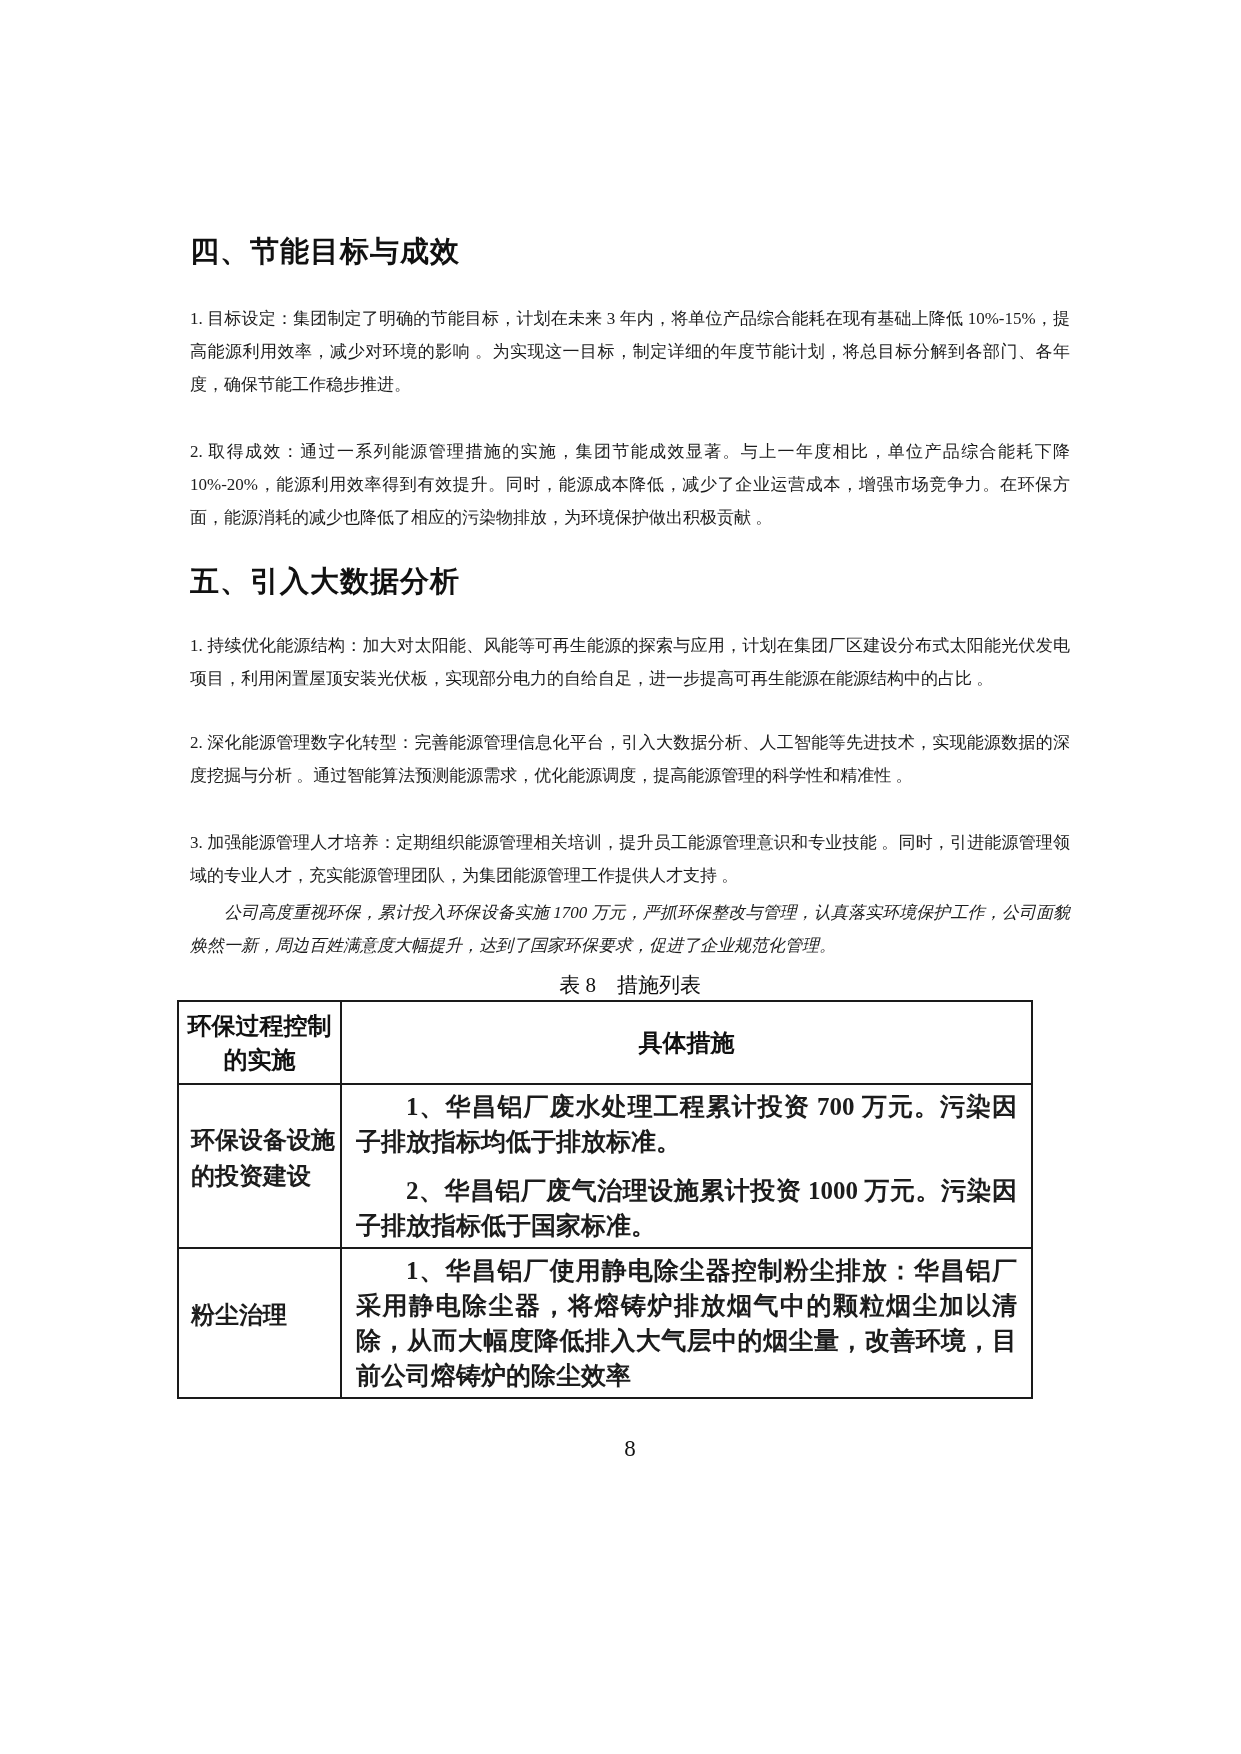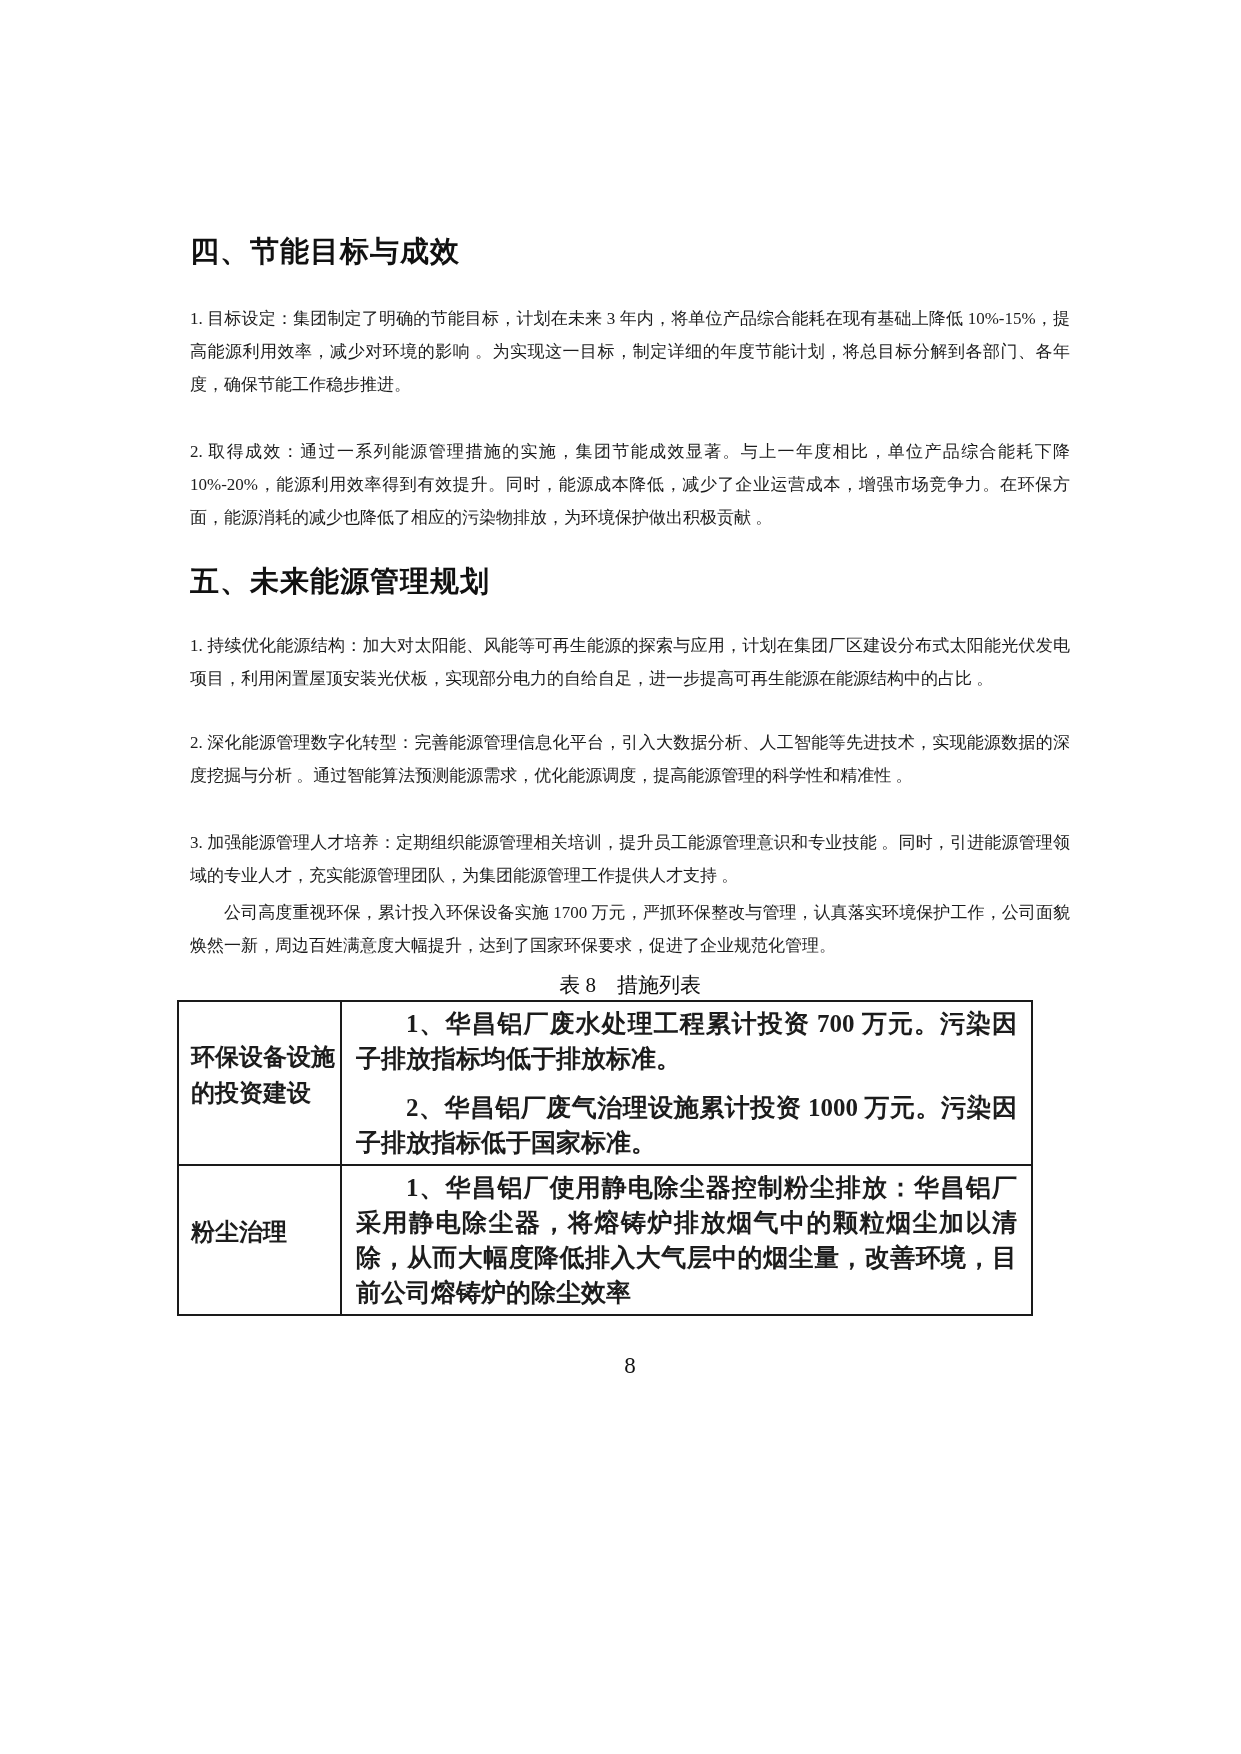--- a/index.html
+++ b/index.html
@@ -32,21 +32,21 @@
     font-size: 17px;
     line-height: 33px;
     text-align: justify;
     margin: 0;
   }
   .p-1   { margin-top: 32px; }
   .p-2   { margin-top: 34px; }
   .p-5-1 { margin-top: 29px; }
   .p-5-2 { margin-top: 31px; }
   .p-5-3 { margin-top: 34px; }
-  .p-6   { margin-top: 4px; text-indent: 2em; }
+  .p-6   { margin-top: 4px; text-indent: 2em; font-style: italic; }
   .table-caption {
     margin-top: 10px;
     text-align: center;
     font-size: 21px;
     line-height: 26px;
     color: #111111;
   }
   table.measures {
     margin-top: 2px;
     margin-left: -13px;
@@ -101,35 +101,39 @@
 </head>
 <body>
 
 <div class="page">
   <div class="content">
 
     <div class="heading h-four">四、节能目标与成效</div>
     <p class="para p-1">1. 目标设定：集团制定了明确的节能目标，计划在未来 3 年内，将单位产品综合能耗在现有基础上降低 10%-15%，提高能源利用效率，减少对环境的影响 。为实现这一目标，制定详细的年度节能计划，将总目标分解到各部门、各年度，确保节能工作稳步推进。</p>
     <p class="para p-2">2. 取得成效：通过一系列能源管理措施的实施，集团节能成效显著。与上一年度相比，单位产品综合能耗下降 10%-20%，能源利用效率得到有效提升。同时，能源成本降低，减少了企业运营成本，增强市场竞争力。在环保方面，能源消耗的减少也降低了相应的污染物排放，为环境保护做出积极贡献 。</p>
 
-    <div class="heading h-five">五、未来能源管理规划</div>
+    <div class="heading h-five">五、引入大数据分析</div>
     <p class="para p-5-1">1. 持续优化能源结构：加大对太阳能、风能等可再生能源的探索与应用，计划在集团厂区建设分布式太阳能光伏发电项目，利用闲置屋顶安装光伏板，实现部分电力的自给自足，进一步提高可再生能源在能源结构中的占比 。</p>
     <p class="para p-5-2">2. 深化能源管理数字化转型：完善能源管理信息化平台，引入大数据分析、人工智能等先进技术，实现能源数据的深度挖掘与分析 。通过智能算法预测能源需求，优化能源调度，提高能源管理的科学性和精准性 。</p>
     <p class="para p-5-3">3.  加强能源管理人才培养：定期组织能源管理相关培训，提升员工能源管理意识和专业技能 。同时，引进能源管理领域的专业人才，充实能源管理团队，为集团能源管理工作提供人才支持 。</p>
 
     <p class="para p-6">公司高度重视环保，累计投入环保设备实施 1700 万元，严抓环保整改与管理，认真落实环境保护工作，公司面貌焕然一新，周边百姓满意度大幅提升，达到了国家环保要求，促进了企业规范化管理。</p>
 
     <div class="table-caption">表 8　措施列表</div>
 
     <table class="measures">
       <colgroup>
           <col class="c1">
           <col class="c2">
         </colgroup>
       <tbody>
+          <tr class="hdr-row">
+        <th>环保过程控制的实施</th>
+        <th>具体措施</th>
+      </tr>
       <tr class="row-1">
         <td class="cat-cell">环保设备设施的投资建设</td>
         <td class="measure-cell">
           <p>1、华昌铝厂废水处理工程累计投资 700 万元。污染因子排放指标均低于排放标准。</p>
           <p>2、华昌铝厂废气治理设施累计投资 1000 万元。污染因子排放指标低于国家标准。</p>
         </td>
       </tr>
       <tr class="row-2">
         <td class="cat-cell">粉尘治理</td>
         <td class="measure-cell">

